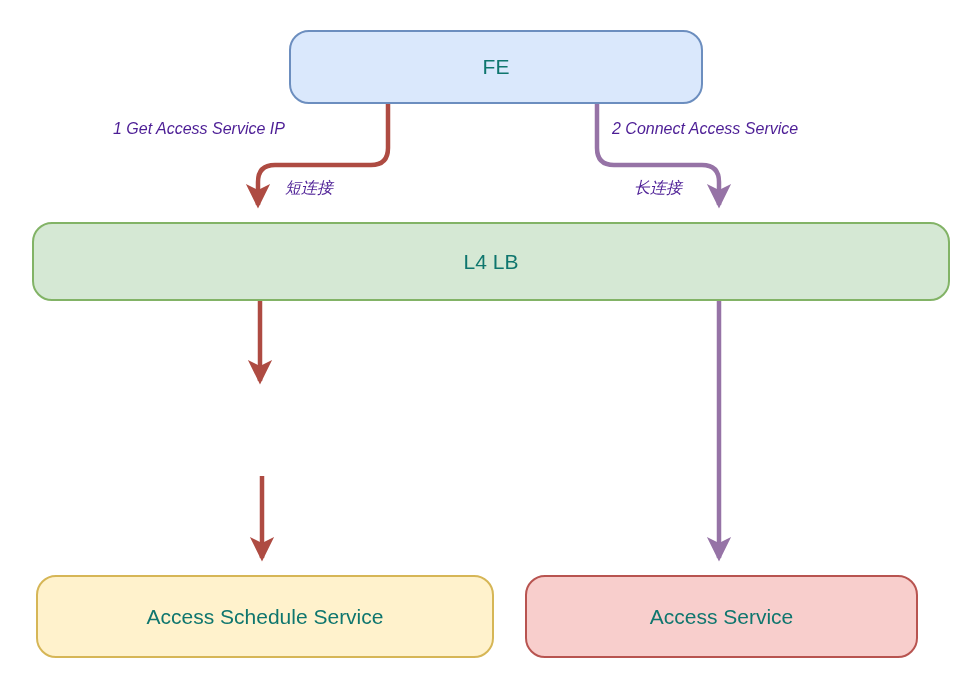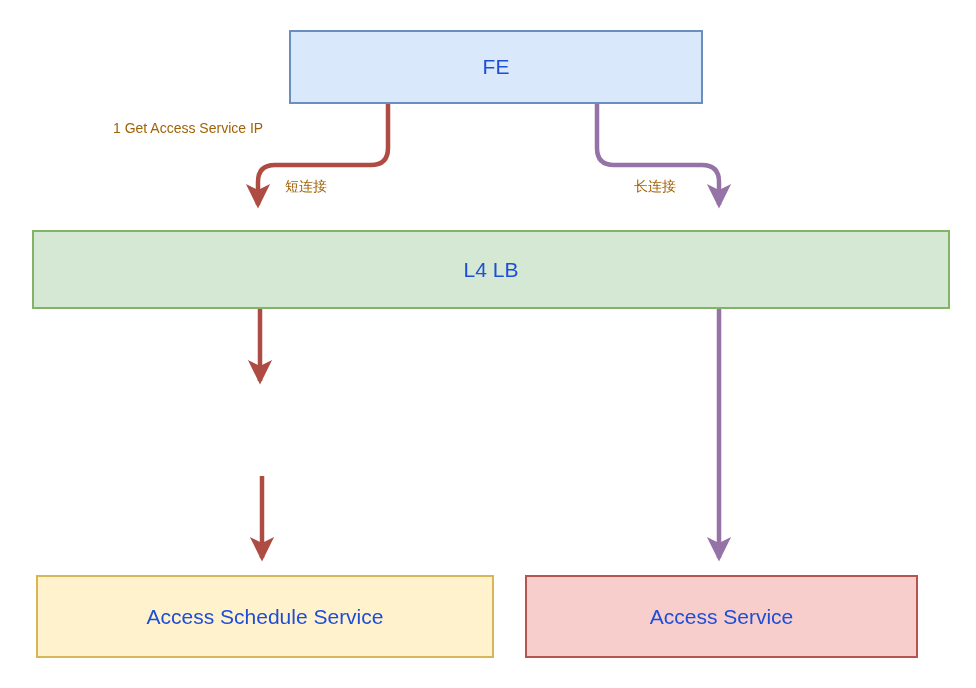--- a/index.html
+++ b/index.html
@@ -20,37 +20,38 @@
   }
   .node {
     position: absolute;
     box-sizing: border-box;
     display: flex;
     align-items: center;
     justify-content: center;
     text-align: center;
     font-family: "Liberation Sans", sans-serif;
     font-size: 21px;
-    color: #1d4ed8;
+    color: #0f766e;
     line-height: 1.2;
     border-style: solid;
     border-width: 2px;
     z-index: 3;
+    border-radius: 20px;
   }
   .node-fe {
     left: 289px;
     top: 30px;
     width: 414px;
     height: 74px;
     background: #dae8fc;
     border-color: #6c8ebf;
   }
   .node-l4 {
     left: 32px;
-    top: 230px;
+    top: 222px;
     width: 918px;
     height: 79px;
     background: #d5e8d4;
     border-color: #82b366;
   }
   .node-l7 {
     left: 33px;
     top: 399px;
     width: 463px;
     height: 77px;
@@ -79,25 +80,26 @@
     left: 0;
     top: 0;
     width: 976px;
     height: 688px;
     z-index: 1;
   }
 
   .edge-label {
     position: absolute;
     font-family: "Liberation Sans", sans-serif;
-    font-size: 14px;
-    color: #a16207;
+    font-size: 16px;
+    color: #4c1d95;
     white-space: nowrap;
     background: transparent;
     z-index: 4;
+    font-style: italic;
   }
   .lbl-get-ip   { left: 113px; top: 120px; }
   .lbl-short    { left: 285px; top: 178px; }
   .lbl-connect  { left: 612px; top: 120px; }
   .lbl-long     { left: 618px; top: 178px; margin-left: 16px; }
 </style>
 </head>
 <body>
 
 <div id="canvas">
@@ -137,16 +139,17 @@
   </div>
 
   <div class="node node-as">
     <span>Access Service</span>
   </div>
 
   <div class="edge-label lbl-get-ip">1 Get Access Service IP</div>
 
   <div class="edge-label lbl-short">短连接</div>
 
+  <div class="edge-label lbl-connect">2 Connect Access Service</div>
 
   <div class="edge-label lbl-long">长连接</div>
 
 </div>
 
 </body></html>

